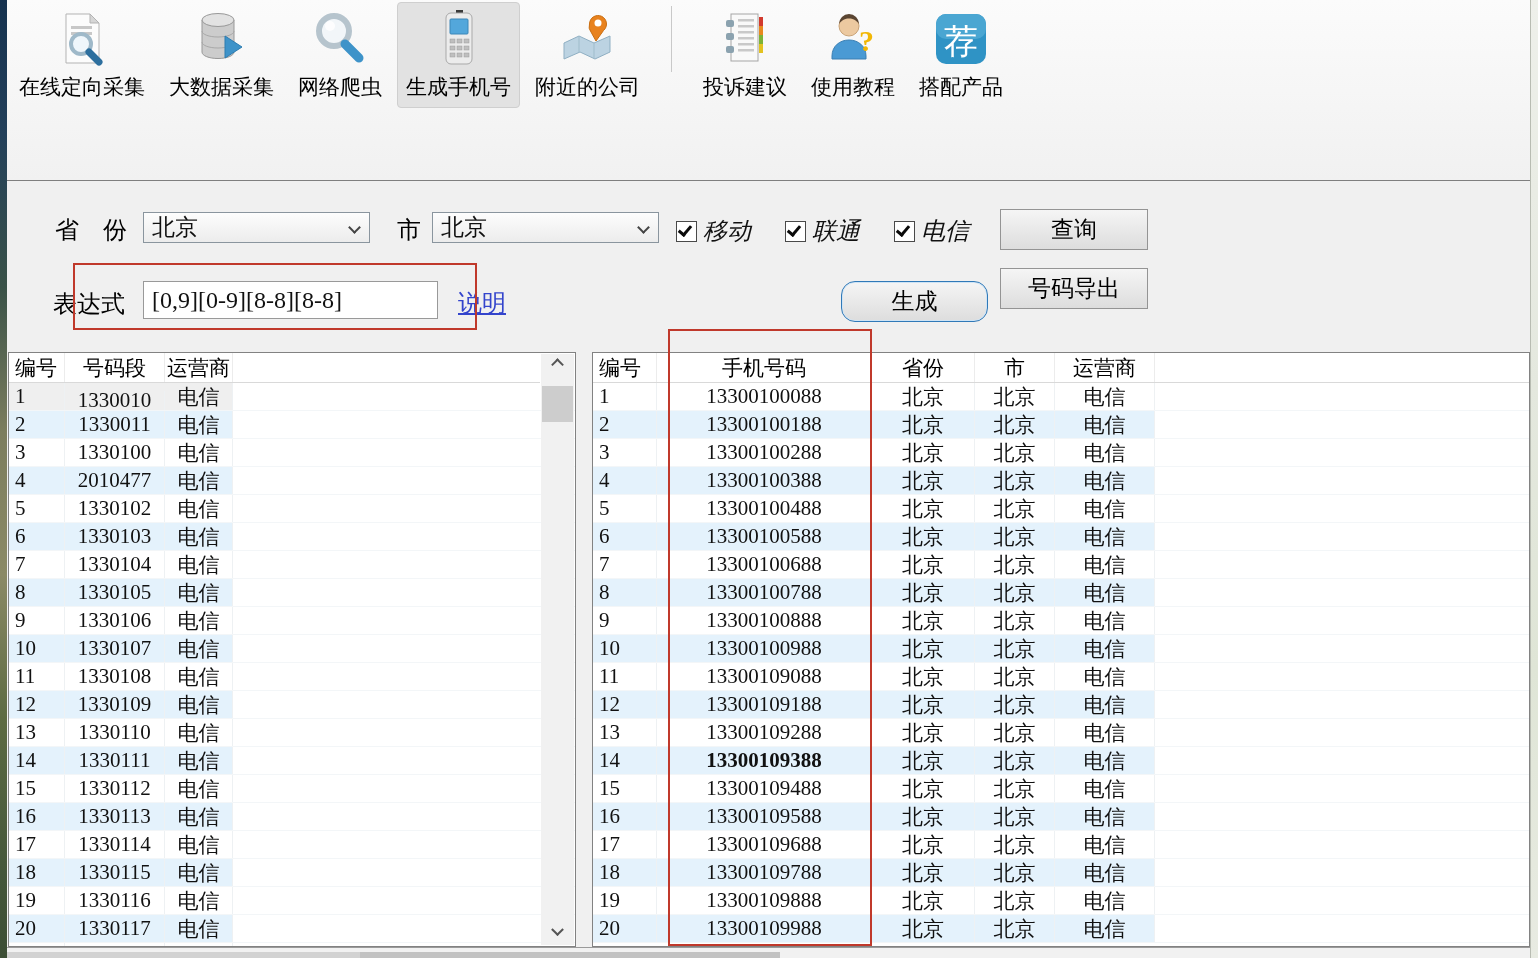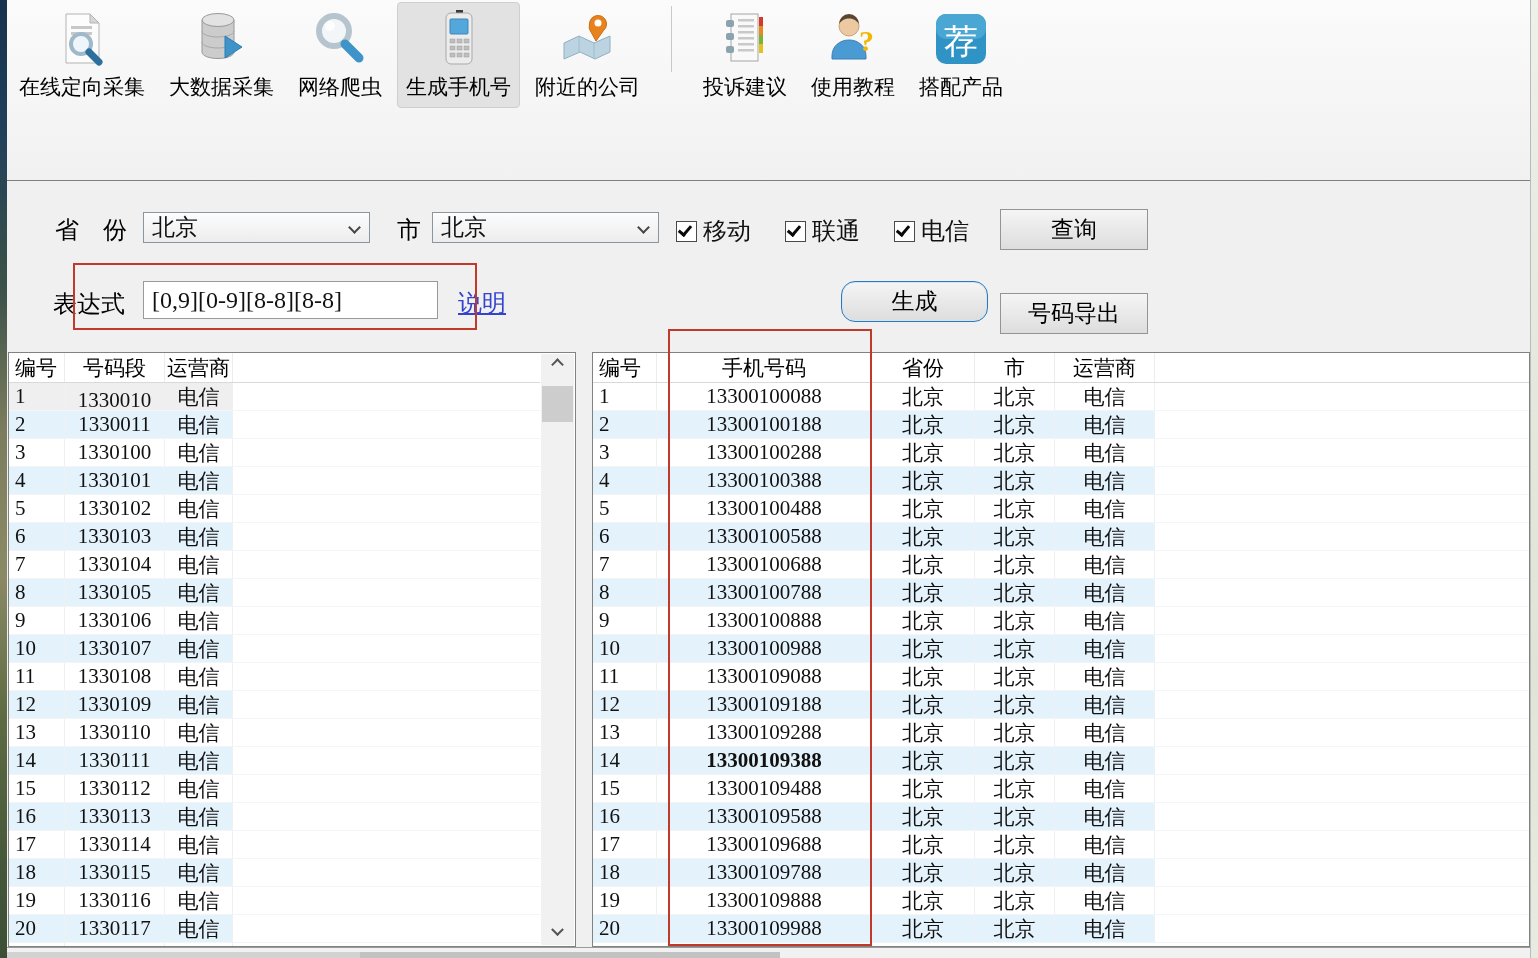--- a/index.html
+++ b/index.html
@@ -21,21 +21,21 @@
   .tb-sep { width:1px; height:66px; background:#c9c9c9; margin:4px 22px 0 16px; }
 
   
   .form-panel { position:absolute; left:0; top:182px; width:1538px; height:168px; background:#f0f0f0; }
   .flabel { position:absolute; font-size:24px; color:#000; white-space:nowrap; }
   .combo { position:absolute; height:31px; background:linear-gradient(#fdfdfd,#ececec);
            border:1px solid #8a959e; display:flex; align-items:center; padding-left:8px;
            font-size:23px; cursor:default; }
   .combo .chev { position:absolute; right:10px; top:10px; width:9px; height:9px;
                  border-left:2px solid #444; border-bottom:2px solid #444; transform:rotate(-45deg); }
-  .chk-group { position:absolute; display:flex; align-items:center; }
+  .chk-group { position:absolute; display:flex; align-items:center;font-style:italic; }
   .chk { display:flex; align-items:center; margin-right:34px; cursor:default; }
   .chk-box { width:21px; height:21px; background:#fff; border:1px solid #494949; position:relative; margin-right:6px; }
   .chk-box .tick { position:absolute; left:4px; top:1px; width:8px; height:13px;
                    border-right:3px solid #0a0a0a; border-bottom:3px solid #0a0a0a; transform:rotate(40deg); }
   .chk-label { font-size:24px; }
   .btn { position:absolute; background:linear-gradient(#f5f5f5,#dddddd); border:1px solid #949494;
          font-family:"Liberation Serif", serif; font-size:23px; color:#000; cursor:default; }
   .btn.primary { border:1px solid #3079b8; box-shadow:inset 0 0 0 1px #cfe4f5; }
   .text-input { position:absolute; border:1px solid #999; background:#fff; font-family:"Liberation Serif", serif;
                 font-size:24px; padding:0 8px; color:#111; }
@@ -232,21 +232,21 @@
           </span>
           <span class="chk-label">电信</span>
         </label>
       </div>
     <button class="btn" style="left:1000px; top:27px; width:148px; height:41px;">查询</button>
 
     <div class="flabel" style="left:53px; top:106px;">表达式</div>
     <input class="text-input" style="left: 143px; top: 99px; width: 295px; height: 38px;" value="[0,9][0-9][8-8][8-8]">
     <span class="link" style="left:458px; top:105px;text-align:right;">说明</span>
     <button class="btn primary" style="left:841px; top:99px; width:147px; height:41px;border-radius:14px;">生成</button>
-    <button class="btn" style="left:1000px; top:111px; width:148px; height:41px;text-align:center;">号码导出</button>
+    <button class="btn" style="left:1000px; top:86px; width:148px; height:41px;text-align:center;">号码导出</button>
   </div>
 
   <div class="ltable" style="left:8px; top:352px; width:568px; height:595px;">
     <div class="thead" style="margin-right:35px;">
         <div class="th left" style="width: 56px;">编号</div>
         <div class="th" style="width: 100px;">号码段</div>
         <div class="th" style="width: 68px;">运营商</div>
         <div class="filler"></div>
       </div>
     <div class="tbody">
@@ -270,21 +270,21 @@
           <div class="cells" style="width: 224px; background: rgb(255, 255, 255);">
             <div class="td left" style="width: 56px;">3</div>
             <div class="td" style="width: 100px;">1330100</div>
             <div class="td" style="width: 68px;">电信</div>
           </div>
           <div class="filler"></div>
         </div>
         <div class="trow">
           <div class="cells" style="width: 224px; background: rgb(228, 242, 252);">
             <div class="td left" style="width: 56px;">4</div>
-            <div class="td" style="width: 100px;">1330101</div>
+            <div class="td" style="width: 100px;">2010477</div>
             <div class="td" style="width: 68px;">电信</div>
           </div>
           <div class="filler"></div>
         </div>
         <div class="trow">
           <div class="cells" style="width: 224px; background: rgb(255, 255, 255);">
             <div class="td left" style="width: 56px;">5</div>
             <div class="td" style="width: 100px;">1330102</div>
             <div class="td" style="width: 68px;">电信</div>
           </div>

